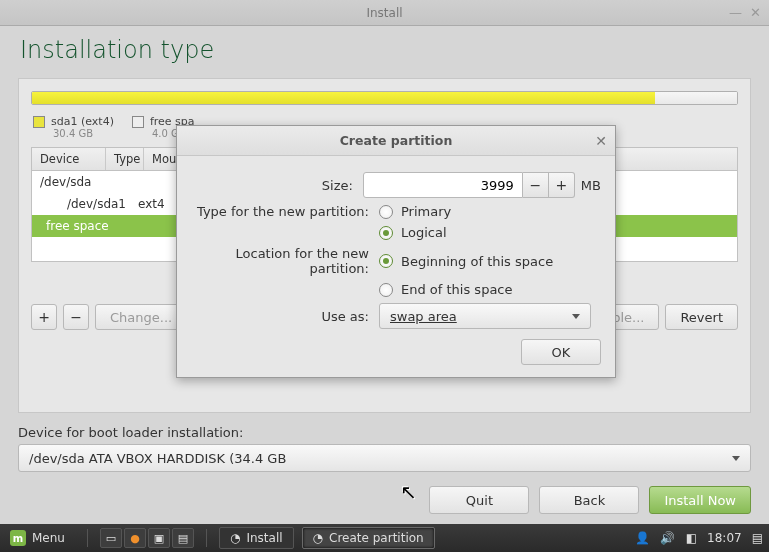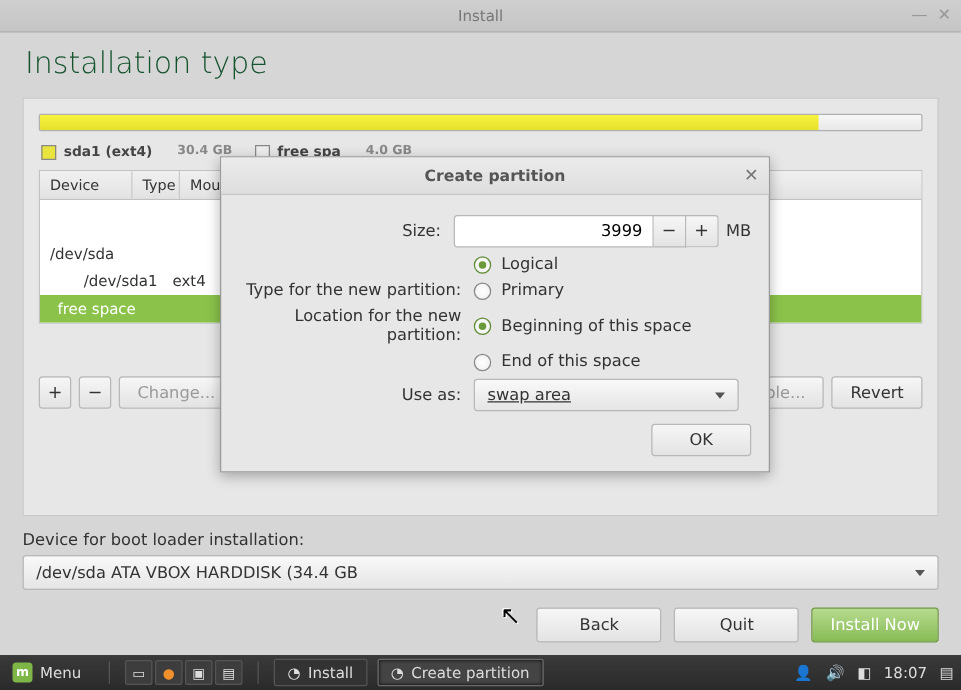--- a/index.html
+++ b/index.html
@@ -24,21 +24,21 @@
   .header { padding: 10px 20px 14px 20px; }
   .header h1 { color: #14532d; font-weight: 300; font-size: 24px; }
 
   .content { background: #e7e7e7; margin: 0 18px 12px 18px; border:1px solid #c7c7c7; flex:1; display:flex; flex-direction:column; position:relative; }
   .content-inner { padding: 12px 12px 6px 12px; display:flex; flex-direction:column; flex:1;}
   .diskbar-wrap { margin-bottom: 6px;}
   .diskbar { height: 14px; background:#fff; border:1px solid #b0b0b0; border-radius:2px; display:flex; overflow:hidden;}
   .diskbar .seg1 { background: linear-gradient(#f7f33d,#e4e02c); }
   .diskbar .seg2 { background: linear-gradient(#f6f6f6,#e9e9e9); }
   .legend { display:flex; gap:18px; padding:4px 2px 8px 2px; }
-  .legend-item { display:flex; flex-direction:row; color:#444;font-weight:bold; }
+  .legend-item { display:flex; flex-direction:column; color:#444; }
   .legend-item .li-top { display:flex; align-items:center; gap:6px; font-size:11px;}
   .legend-item .swatch { width:12px; height:12px; border:1px solid #888;}
   .swatch.yellow{background:#e9e43e;}
   .swatch.gray{background:#eee;}
   .legend-item .sub{ font-size:10px; color:#888; margin-left:20px;}
 
   .table { border:1px solid #c1c1c1; background:#fff; font-size:12px; color:#333; }
   .table-head { display:flex; background:linear-gradient(#f0f0f0,#e2e2e2); border-bottom:1px solid #c1c1c1;}
   .table-head .th { padding:4px 8px; border-right:1px solid #c9c9c9; font-weight:400; font-size:11.5px;}
   .th.device{width:74px;} .th.type{width:38px;} .th.mount{width:58px;}
@@ -173,21 +173,21 @@
         </div>
 
       <div class="table">
         <div class="table-head">
           <div class="th device">Device</div>
           <div class="th type">Type</div>
           <div class="th mount">Mount</div>
         </div>
         <div class="table-body" id="tbody">
             <div class="table-row">
-              <span class="cell" style="width: 80px; margin-top: 32px;">/dev/sda</span>
+              <span class="cell" style="width: 80px;">/dev/sda</span>
               <span class="cell" style="width: 40px;"></span>
               <span class="cell"></span>
             </div>
             <div class="table-row indent">
               <span class="cell" style="width: 80px; text-align: right;">/dev/sda1</span>
               <span class="cell" style="width: 40px;">ext4</span>
               <span class="cell">/</span>
             </div>
             <div class="table-row indent sel">
               <span class="cell" style="width: 80px;">free space</span>
@@ -207,22 +207,22 @@
       </div>
     </div>
   </div>
 
   <div class="boot-label">Device for boot loader installation:</div>
   <div class="boot-select">
     <span>/dev/sda    ATA VBOX HARDDISK (34.4 GB</span>
   </div>
 
   <div class="footer-btns">
+    <div class="btn footer">Quit</div>
     <div class="btn footer">Back</div>
-    <div class="btn footer">Quit</div>
     <div class="btn footer primary">Install Now</div>
   </div>
 </div>
 
 <div class="dialog">
   <div class="dialog-title">
     <span>Create partition</span>
     <span class="close">✕</span>
   </div>
   <div class="dlgbody">
@@ -231,31 +231,31 @@
       <span class="lbl">Size:</span>
       <span class="num-input">
         <input value="3999" style="">
         <span class="step">−</span>
         <span class="step" style="border-radius:0 3px 3px 0;">+</span>
       </span>
       <span class="unit">MB</span>
     </div>
 
     <div class="field-row">
+      <span class="lbl">Type for the new partition:</span>
+      <label class="radio">
+          <span class="rdot"></span>
+          <span>Primary</span>
+        </label>
+    </div>
+    <div class="field-row">
       <span class="lbl"></span>
       <label class="radio checked">
           <span class="rdot"></span>
           <span>Logical</span>
-        </label>
-    </div>
-    <div class="field-row">
-      <span class="lbl">Type for the new partition:</span>
-      <label class="radio">
-          <span class="rdot"></span>
-          <span>Primary</span>
         </label>
     </div>
 
     <div class="field-row">
       <span class="lbl">Location for the new partition:</span>
       <label class="radio checked">
           <span class="rdot"></span>
           <span>Beginning of this space</span>
         </label>
     </div>

